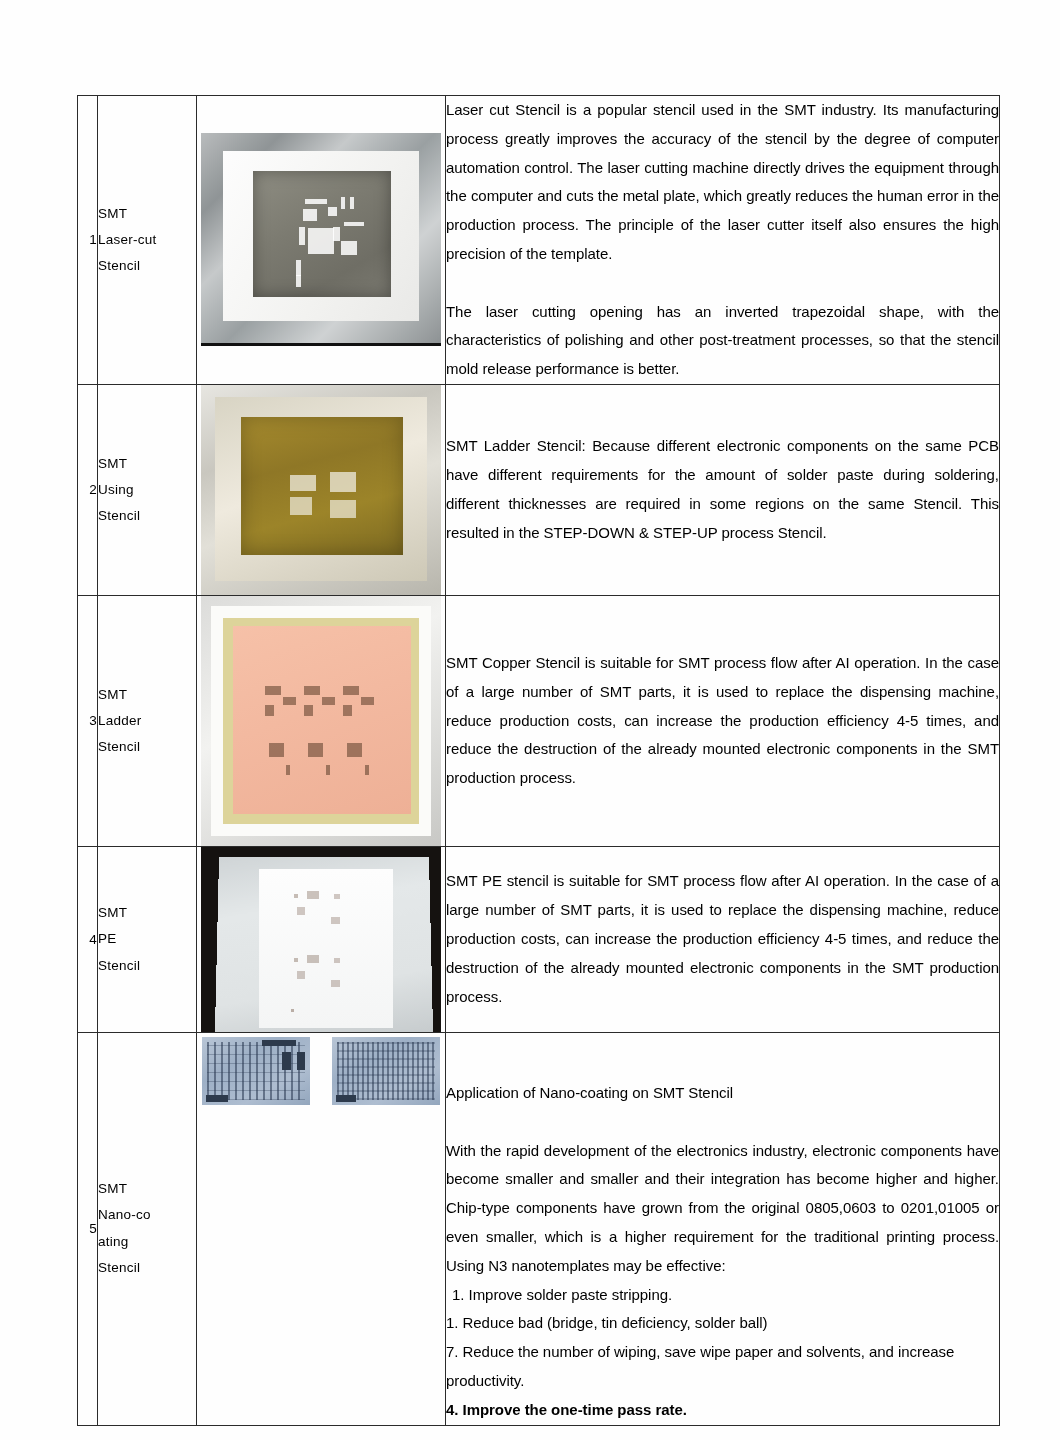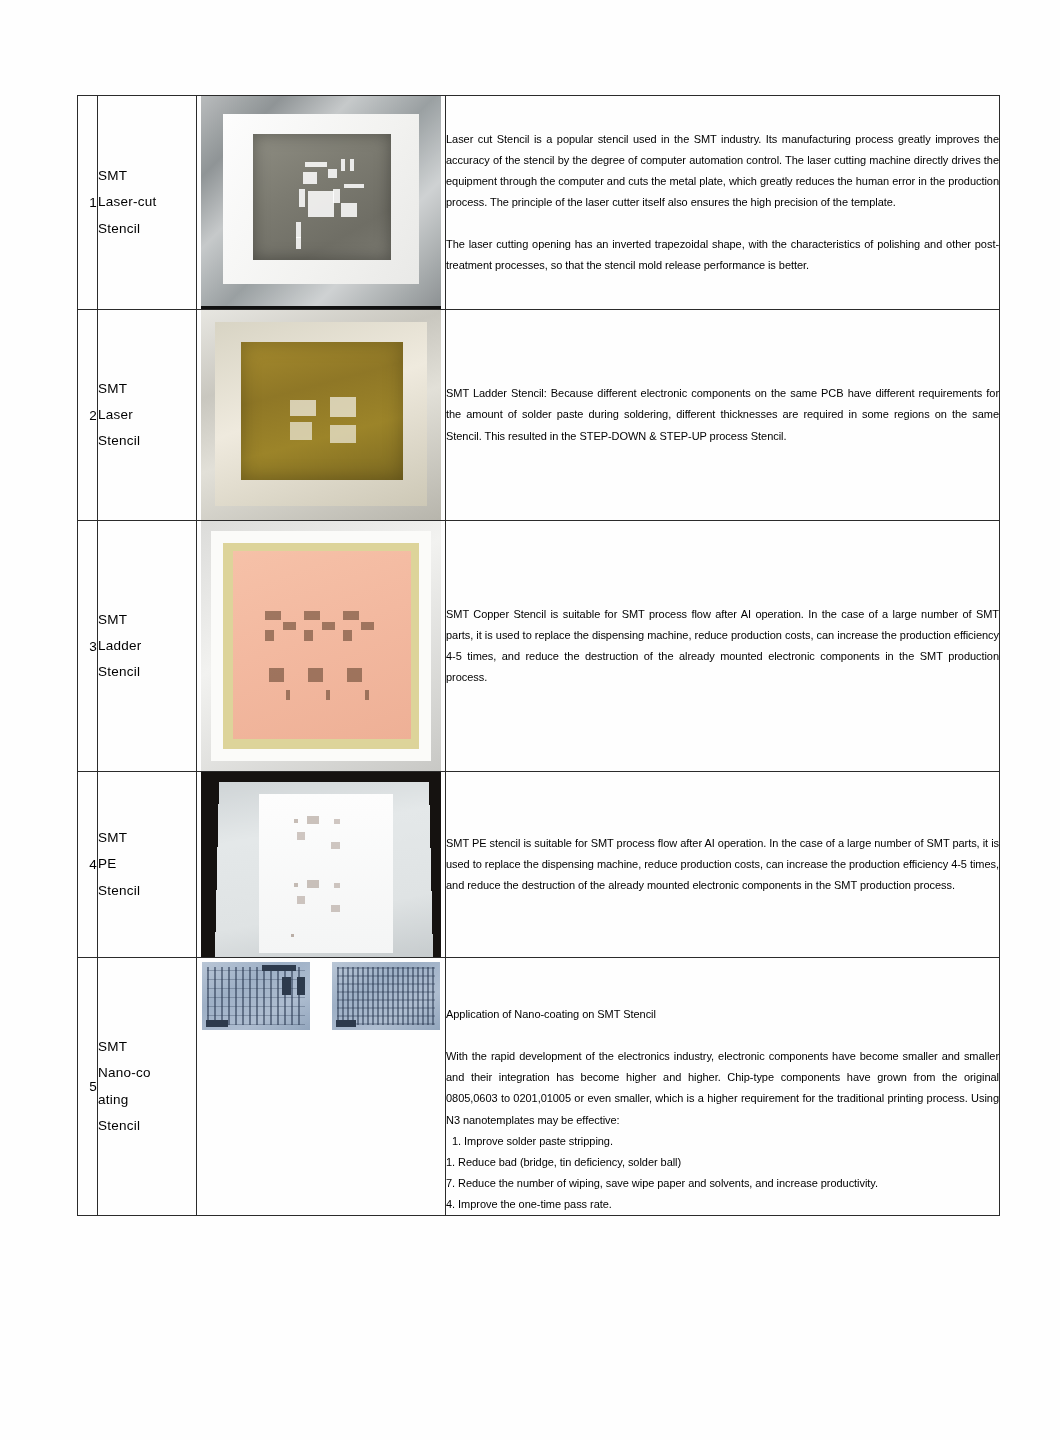--- a/index.html
+++ b/index.html
@@ -63,21 +63,21 @@
     text-align: center;
     vertical-align: middle;
     padding: 0;
   }
   .cell-desc {
     vertical-align: top;
     padding: 8px 8px 8px 9px;
   }
 
   .para {
-    font-size: 11px;
+    font-size: 15px;
     line-height: 1.92;
     text-align: justify;
     text-justify: inter-word;
     margin: 0;
     letter-spacing: -0.05px;
   }
   .para + .para { margin-top: 1.92em; }
   .para.noj { text-align: left; }
 
   
@@ -210,21 +210,21 @@
         <td class="col-desc cell-desc">
           <p class="para">Laser cut Stencil is a popular stencil used in the SMT industry. Its manufacturing process greatly improves the accuracy of the stencil by the degree of computer automation control. The laser cutting machine directly drives the equipment through the computer and cuts the metal plate, which greatly reduces the human error in the production process. The principle of the laser cutter itself also ensures the high precision of the template.</p>
           <p class="para">The laser cutting opening has an inverted trapezoidal shape, with the characteristics of polishing and other post-treatment processes, so that the stencil mold release performance is better.</p>
         </td>
       </tr>
 
       <tr>
         <td class="col-num cell-num">2</td>
         <td class="col-label cell-label">
           <span class="lbl-line">SMT</span>
-          <span class="lbl-line">Laser</span>
+          <span class="lbl-line">Using</span>
           <span class="lbl-line">Stencil</span>
         </td>
         <td class="col-img cell-img">
           <span class="pic pic-ladder">
             <span class="bevel"></span>
             <span class="foil">
               <span class="ap" style="left:30%;top:42%;width:26px;height:16px;opacity:.75;"></span>
               <span class="ap" style="left:30%;top:58%;width:22px;height:18px;opacity:.7;"></span>
               <span class="ap" style="left:55%;top:40%;width:26px;height:20px;opacity:.75;"></span>
               <span class="ap" style="left:55%;top:60%;width:26px;height:18px;opacity:.7;"></span>
@@ -323,20 +323,20 @@
               <span class="chip" style="left:4%;top:86%;width:20px;height:7px;"></span>
             </span>
           </span>
         </td>
         <td class="col-desc cell-desc">
           <p class="para noj" style="margin-bottom:.5em;margin-top:46px;">Application of Nano-coating on SMT Stencil</p>
           <p class="para">With the rapid development of the electronics industry, electronic components have become smaller and smaller and their integration has become higher and higher. Chip-type components have grown from the original 0805,0603 to 0201,01005 or even smaller, which is a higher requirement for the traditional printing process. Using N3 nanotemplates may be effective:</p>
           <p class="para noj" style="margin-top: 0px; margin-left: 6px;">1. Improve solder paste stripping.</p>
           <p class="para noj" style="margin-top: 0px;">1. Reduce bad (bridge, tin deficiency, solder ball)</p>
           <p class="para noj" style="margin-top: 0px;">7. Reduce the number of wiping, save wipe paper and solvents, and increase productivity.</p>
-          <p class="para noj" style="margin-top: 0px;">4. Improve the one-time pass rate.</p>
+          <p class="para noj" style="margin-top: 0px; font-weight: bold;">4. Improve the one-time pass rate.</p>
         </td>
       </tr>
 
     </tbody>
   </table>
 
 </div>
 
 </body></html>

